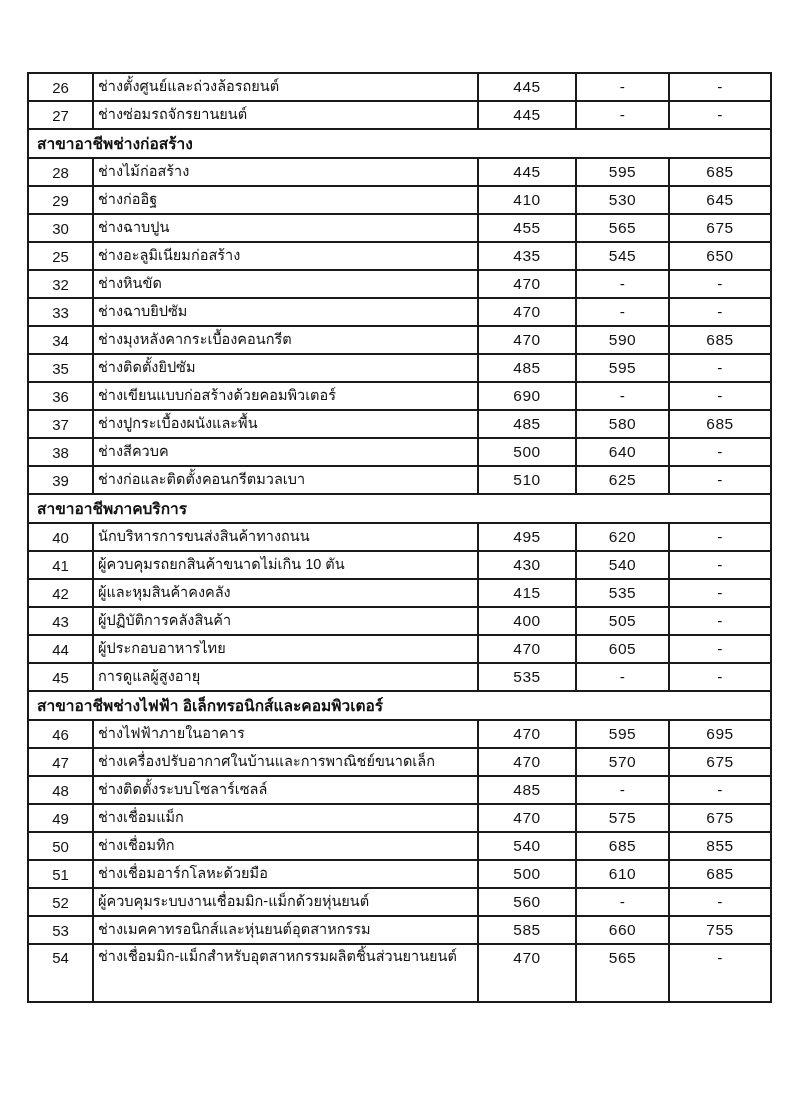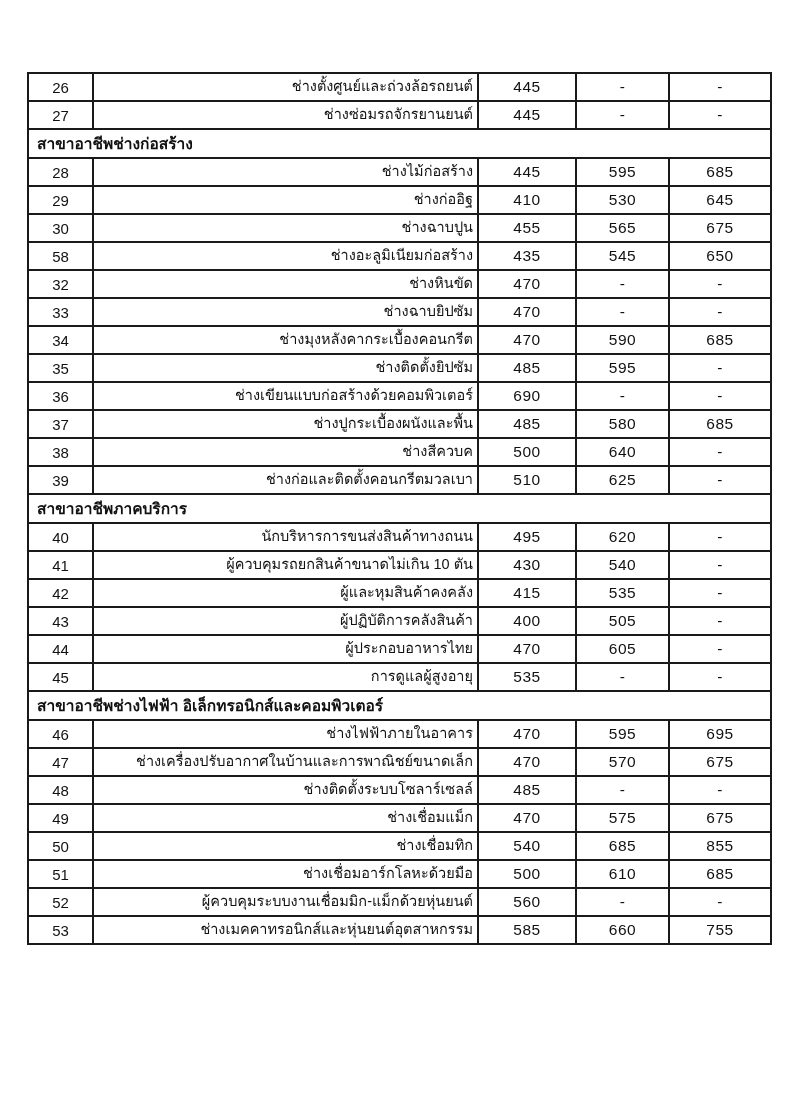--- a/index.html
+++ b/index.html
@@ -29,21 +29,21 @@
     padding: 1px 4px;
     height: 24px;
     vertical-align: middle;
     overflow: hidden;
   }
   td.c-no {
     text-align: center;
     font-size: 15px;
   }
   td.c-name {
-    text-align: right;
+    text-align: left;
     padding: 1px 8px;
     font-size: 14.5px;
     line-height: 1.5;
     margin-top: 22px;
   }
   td.c-num {
     text-align: center;
     font-size: 15.5px;
     letter-spacing: 0.5px;
   }
@@ -108,21 +108,21 @@
           <td class="c-num">645</td>
         </tr>
         <tr>
           <td class="c-no">30</td>
           <td class="c-name">ช่างฉาบปูน</td>
           <td class="c-num">455</td>
           <td class="c-num">565</td>
           <td class="c-num">675</td>
         </tr>
         <tr>
-          <td class="c-no">58</td>
+          <td class="c-no">25</td>
           <td class="c-name">ช่างอะลูมิเนียมก่อสร้าง</td>
           <td class="c-num">435</td>
           <td class="c-num">545</td>
           <td class="c-num">650</td>
         </tr>
         <tr>
           <td class="c-no">32</td>
           <td class="c-name">ช่างหินขัด</td>
           <td class="c-num">470</td>
           <td class="c-num">-</td>
@@ -274,15 +274,22 @@
           <td class="c-num">-</td>
           <td class="c-num">-</td>
         </tr>
         <tr>
           <td class="c-no">53</td>
           <td class="c-name">ช่างเมคคาทรอนิกส์และหุ่นยนต์อุตสาหกรรม</td>
           <td class="c-num">585</td>
           <td class="c-num">660</td>
           <td class="c-num">755</td>
         </tr>
+        <tr class="tall-row">
+          <td class="c-no">54</td>
+          <td class="c-name">ช่างเชื่อมมิก-แม็กสำหรับอุตสาหกรรมผลิตชิ้นส่วนยานยนต์</td>
+          <td class="c-num">470</td>
+          <td class="c-num">565</td>
+          <td class="c-num">-</td>
+        </tr>
       </tbody>
   </table>
 </div>
 
 </body></html>

